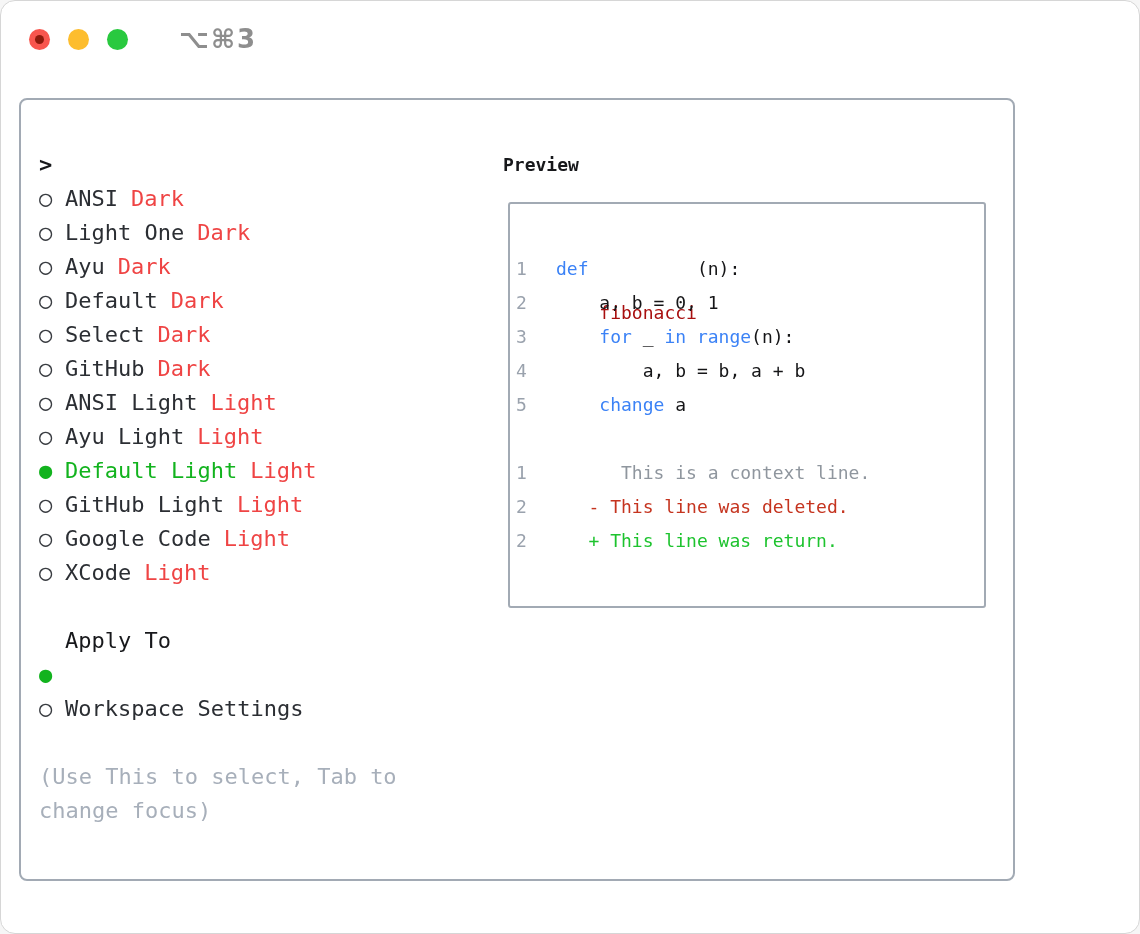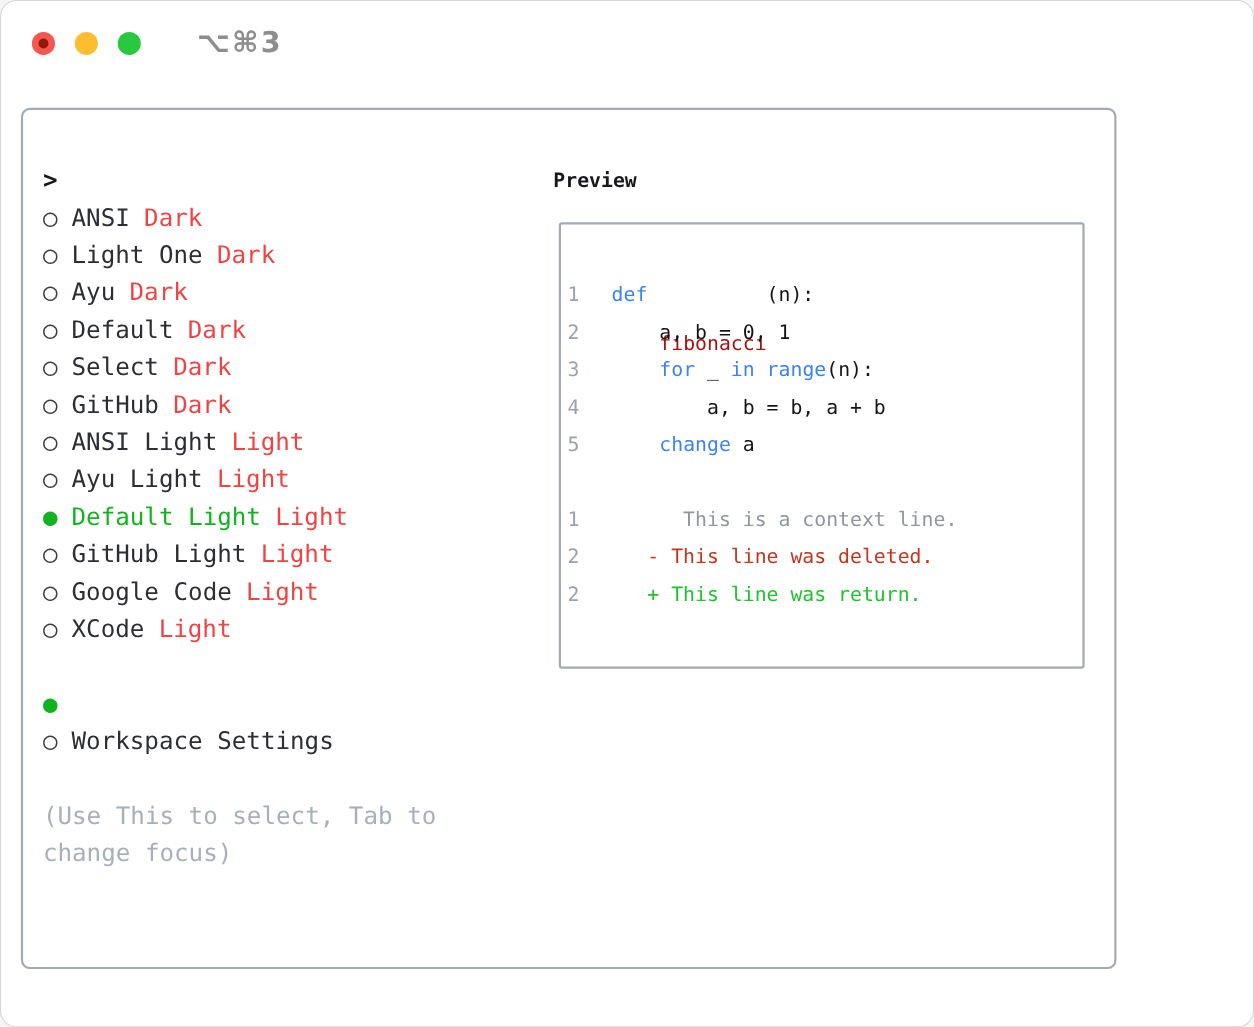--- a/index.html
+++ b/index.html
@@ -94,20 +94,24 @@
           <div class="row"><span class="marker">○</span><span class="item-label">ANSI Light</span><span class="variant">Light</span></div>
           <div class="row"><span class="marker">○</span><span class="item-label">Ayu Light</span><span class="variant">Light</span></div>
           <div class="row"><span class="marker sel">●</span><span class="item-label sel">Default Light</span><span class="variant">Light</span></div>
           <div class="row"><span class="marker">○</span><span class="item-label">GitHub Light</span><span class="variant">Light</span></div>
           <div class="row"><span class="marker">○</span><span class="item-label">Google Code</span><span class="variant">Light</span></div>
           <div class="row"><span class="marker">○</span><span class="item-label">XCode</span><span class="variant">Light</span></div>
         </div>
 
       <div class="row"></div>
 
+      <div class="row">
+        <span class="marker"> </span>
+        <span class="section-label">Apply To</span>
+      </div>
 
       <div id="apply-options">
           <div class="row"><span class="marker sel">●</span></div>
           <div class="row"><span class="marker">○</span><span class="item-label">Workspace Settings</span></div>
         </div>
 
       <div class="row"></div>
 
       <div class="help-line">(Use This to select, Tab to</div>
       <div class="help-line">change focus)</div>

